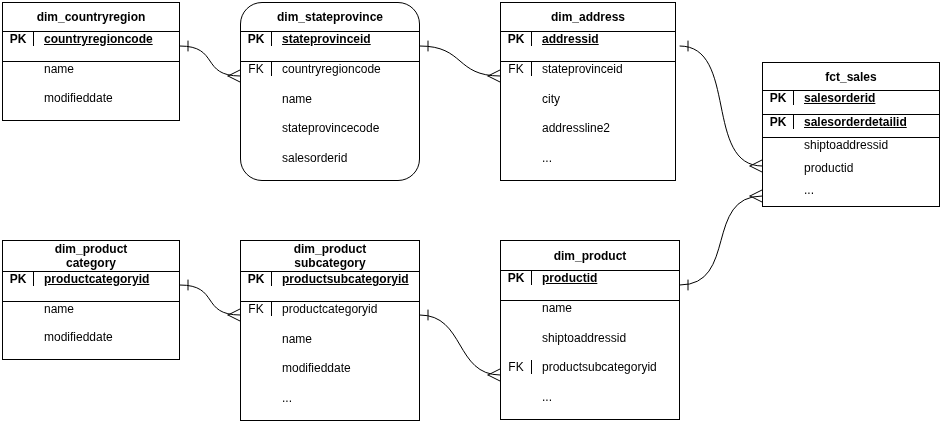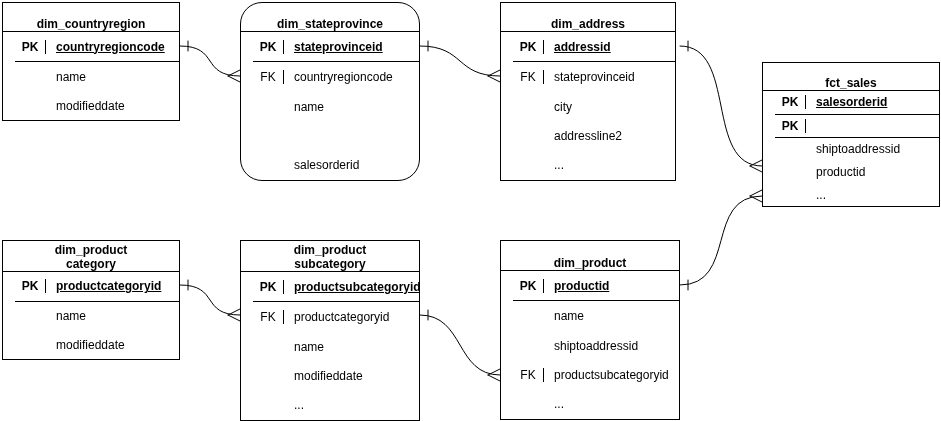--- a/index.html
+++ b/index.html
@@ -21,36 +21,35 @@
     display: flex;
     flex-direction: column;
   }
   .entity-header {
     flex: 0 0 auto;
     box-sizing: border-box;
     border-bottom: 1px solid #000000;
     display: flex;
     flex-direction: column;
     align-items: center;
-    justify-content: flex-end;
+    justify-content: center;
     font-weight: 700;
     text-align: center;
     line-height: 14px;
   }
   .entity-body {
     flex: 1 1 auto;
     display: flex;
     flex-direction: column;
   }
   .erow {
     flex: 1 1 0;
     display: flex;
-    align-items: center;
+    align-items: flex-start;
     box-sizing: border-box;
-    margin-left: 12px;
   }
   .erow.pk-row { border-bottom: 1px solid #000000; }
   .key-cell {
     flex: 0 0 30px;
     border-right: 1px solid #000000;
     display: flex;
     align-items: center;
     justify-content: center;
   }
   .key-cell.pk-key { font-weight: 700; }
@@ -154,20 +153,23 @@
           </div>
         </div>
         <div class="erow">
           <div class="key-cell"></div>
           <div class="name-cell">
             <span class="">name</span>
           </div>
         </div>
         <div class="erow">
           <div class="key-cell"></div>
+          <div class="name-cell">
+            <span class="">stateprovincecode</span>
+          </div>
         </div>
         <div class="erow">
           <div class="key-cell"></div>
           <div class="name-cell">
             <span class="">salesorderid</span>
           </div>
         </div>
       </div>
     </div>
   <div class="entity" id="entity-2" style="left:500px; top:2px; width:176px; height:179px;">
@@ -213,20 +215,23 @@
       </div>
       <div class="entity-body">
         <div class="erow pk-row">
           <div class="key-cell pk-key">PK</div>
           <div class="name-cell">
             <span class="pk-name">salesorderid</span>
           </div>
         </div>
         <div class="erow pk-row">
           <div class="key-cell pk-key">PK</div>
+          <div class="name-cell">
+            <span class="pk-name">salesorderdetailid</span>
+          </div>
         </div>
         <div class="erow">
           <div class="key-cell"></div>
           <div class="name-cell">
             <span class="">shiptoaddressid</span>
           </div>
         </div>
         <div class="erow">
           <div class="key-cell"></div>
           <div class="name-cell">

